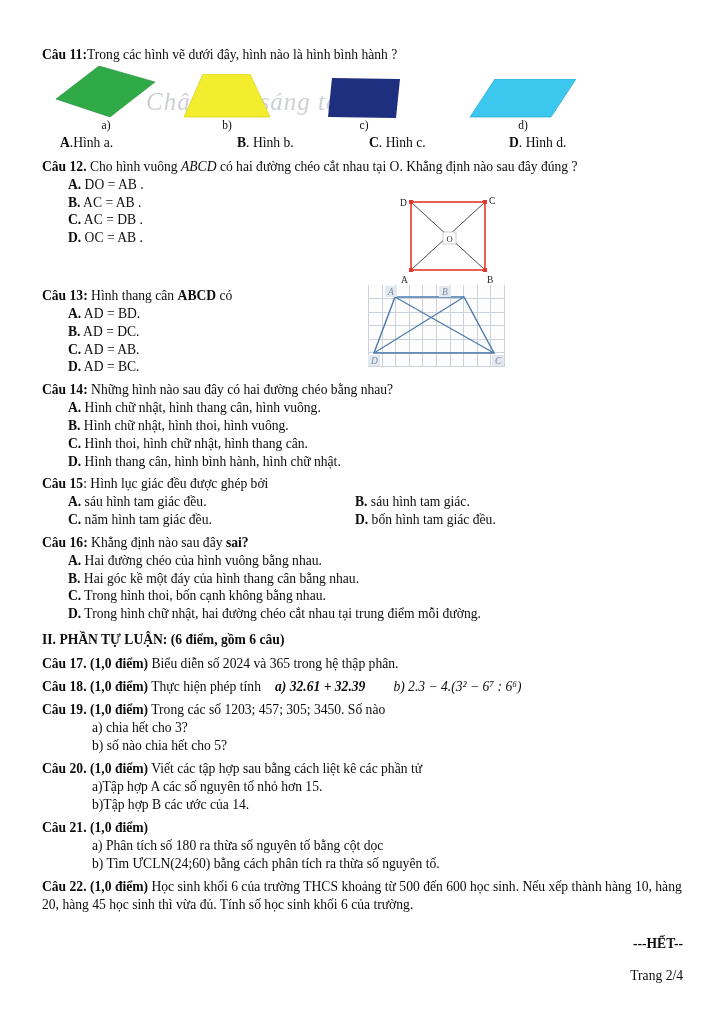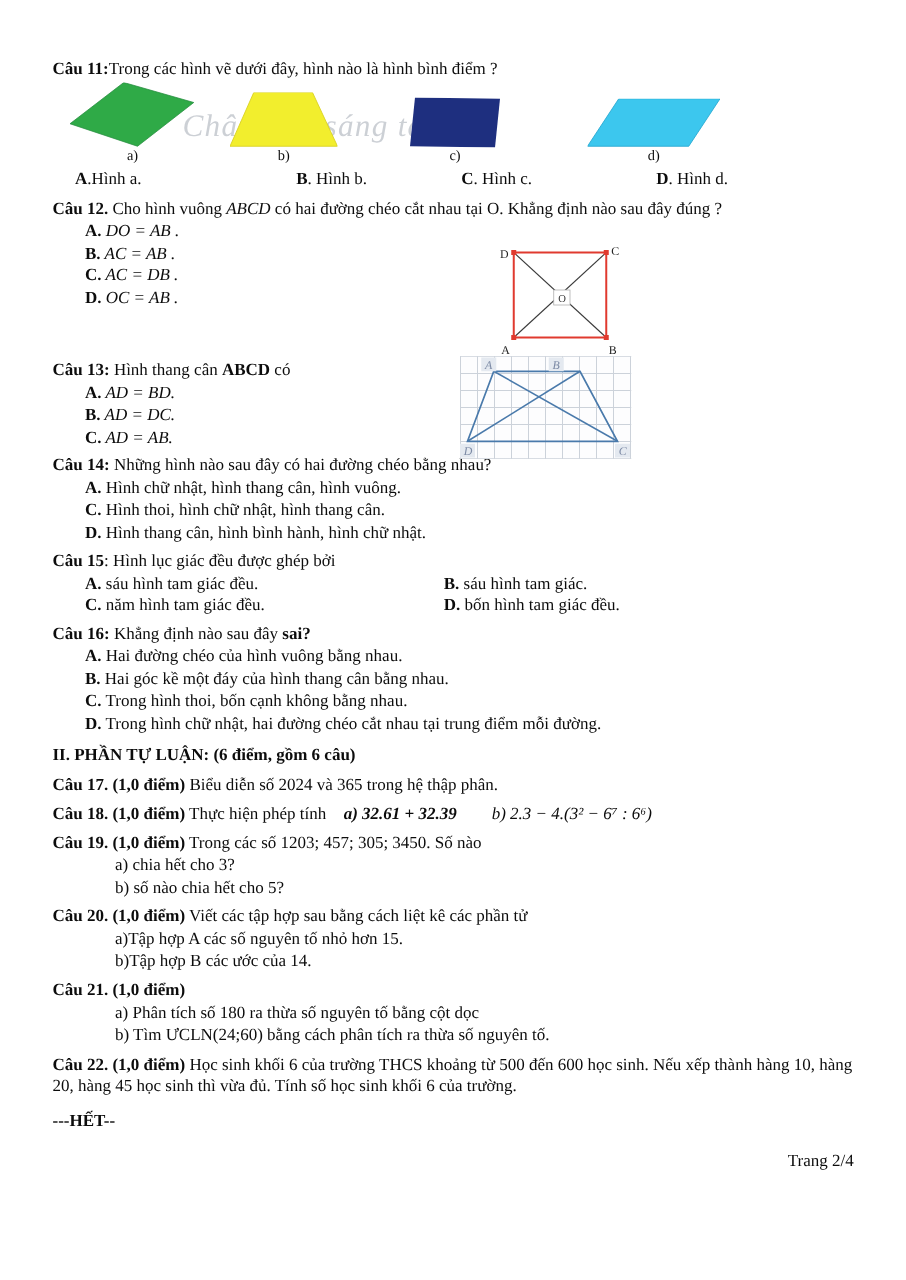--- a/index.html
+++ b/index.html
@@ -1,70 +1,70 @@
 <!DOCTYPE html>
 <html><head>
 <meta charset="utf-8">
 <style>
   * { margin:0; padding:0; box-sizing:border-box; }
   html, body { width:725px; height:1024px; background:#ffffff; }
   body { font-family:"Liberation Serif","DejaVu Serif",serif; font-size:13.6px; color:#0c0c0c; }
   .page { width:725px; height:1024px; padding:46px 42px 16px 42px; position:relative; overflow:hidden; }
   .line { line-height:1.32; }
   b { font-weight:bold; }
-  .math { font-style:italic; }
+  .math { }
   .mathname { font-style:italic; }
   .boldname { font-weight:bold; }
   .q { margin-bottom:5px; }
   .opts { padding-left:26px; }
   .opt { line-height:1.31; }
   .sub { padding-left:50px; line-height:1.33; }
   .qrel { position:relative; }
 
   
   .shapes-row { position:relative; display:flex; align-items:flex-end; height:62px; margin:6px 0 0 0; }
   .shape-cell { display:flex; flex-direction:column; align-items:center; position:relative; z-index:1; }
   .sc-a { margin-left:14px; } .sc-b { margin-left:28px; } .sc-c { margin-left:58px; } .sc-d { margin-left:70px; }
   .shape-label { font-size:11.5px; margin-top:1px; line-height:1.1; }
   .watermark { position:absolute; left:104px; top:18px; font-size:25px; font-style:italic;
                color:#a4aab4; opacity:.55; letter-spacing:1px; z-index:0; white-space:nowrap; }
   .answers-row { position:relative; height:18px; margin-top:3px; }
   .answers-row .ans { position:absolute; top:0; white-space:nowrap; }
-  .a1{left:18px} .a2{left:195px} .a3{left:327px} .a4{left:483px}
+  .a1{left:18px} .a2{left:195px} .a3{left:327px} .a4{left:467px}
 
   
   .fig12 { position:absolute; left:352px; top:34px; z-index:1; }
   .q12 { margin-bottom:40px; }
 
   
   .fig13 { position:absolute; left:326px; top:-2px; width:137px; height:82px; z-index:1;
            background-color:#fdfdfe;
            background-image:
              repeating-linear-gradient(0deg, #ccd2da 0, #ccd2da 1px, transparent 1px, transparent 13.6px),
              repeating-linear-gradient(90deg, #ccd2da 0, #ccd2da 1px, transparent 1px, transparent 13.6px); }
   .fig13 svg { position:absolute; left:0; top:0; }
 
   .q15grid { display:grid; grid-template-columns:287px auto; padding-left:26px; }
   .q15grid .opt { line-height:1.31; }
 
   .section-header { font-weight:bold; margin:9px 0 7px 0; }
   .q18line .formula { font-style:italic; }
   .q18line .fa { margin-left:14px;font-weight:bold; }
   .q18line .fb { margin-left:28px; }
-  .het { text-align:left; font-weight:bold; margin-top:11px; }
+  .het { text-align:right; font-weight:bold; margin-top:22px; }
   .footer { text-align:right; margin-top:16px; }
   svg text { font-family:"Liberation Serif","DejaVu Serif",serif; }
 </style>
 </head>
 <body>
 
 <div class="page">
 
   <section class="q">
-    <p class="line"><b>Câu 11:</b><span>Trong các hình vẽ dưới đây, hình nào là hình bình điểm ?</span></p>
+    <p class="line"><b>Câu 11:</b><span>Trong các hình vẽ dưới đây, hình nào là hình bình hành ?</span></p>
     <div class="shapes-row">
       <span class="watermark">Chân trời sáng tạo</span>
       <div class="shape-cell sc-a">
         <svg width="100" height="52" viewBox="0 0 100 52">
           <polygon points="0,33 43,0 99,16 54,51" stroke="#238b3c" stroke-width="0.6" fill="#2faa47"></polygon>
         </svg>
         <span class="shape-label">a)</span>
       </div>
       <div class="shape-cell sc-b">
         <svg width="86" height="44" viewBox="0 0 86 44">
@@ -119,20 +119,21 @@
       </svg>
     </div>
   </section>
 
   <section class="q qrel">
     <p class="line"><b>Câu 13:</b><span> Hình thang cân </span><b class="boldname">ABCD</b><span> có</span></p>
     <div class="opts">
       <p class="opt"><b>A.</b><span class="math"> AD = BD.</span></p>
       <p class="opt"><b>B.</b><span class="math"> AD = DC.</span></p>
       <p class="opt"><b>C.</b><span class="math"> AD = AB.</span></p>
+      <p class="opt"><b>D.</b><span class="math"> AD = BC.</span></p>
     </div>
     <div class="fig13">
       <svg width="137" height="82" viewBox="0 0 137 82">
         <polygon points="27,12 96,12 126,68 6,68" fill="none" stroke-width="1.4" stroke="#4a7aab"></polygon>
         <line x1="27" y1="12" x2="126" y2="68" stroke="#4a7aab" stroke-width="1.2"></line>
         <line x1="96" y1="12" x2="6" y2="68" stroke="#4a7aab" stroke-width="1.2"></line>
         <rect x="17" y="1" width="12" height="11" fill="#e4e9f0"></rect>
         <text x="20" y="10" font-size="9.5" font-style="italic" fill="#7c8aa5">A</text>
         <rect x="71" y="1" width="12" height="11" fill="#e4e9f0"></rect>
         <text x="74" y="10" font-size="9.5" font-style="italic" fill="#7c8aa5">B</text>
@@ -141,20 +142,21 @@
         <rect x="124" y="70" width="12" height="11" fill="#e4e9f0"></rect>
         <text x="127" y="79" font-size="9.5" font-style="italic" fill="#7c8aa5">C</text>
       </svg>
     </div>
   </section>
 
   <section class="q">
     <p class="line"><b>Câu 14:</b><span> Những hình nào sau đây có hai đường chéo bằng nhau?</span></p>
     <div class="opts">
       <p class="opt"><b>A.</b><span> Hình chữ nhật, hình thang cân, hình vuông.</span></p>
+      <p class="opt"><b>B.</b><span> Hình chữ nhật, hình thoi, hình vuông.</span></p>
       <p class="opt"><b>C.</b><span> Hình thoi, hình chữ nhật, hình thang cân.</span></p>
       <p class="opt"><b>D.</b><span> Hình thang cân, hình bình hành, hình chữ nhật.</span></p>
     </div>
   </section>
 
   <section class="q">
     <p class="line"><b>Câu 15</b><span>: Hình lục giác đều được ghép bởi</span></p>
     <div class="q15grid">
       <p class="opt"><b>A.</b><span> sáu hình tam giác đều.</span></p>
       <p class="opt"><b>B.</b><span> sáu hình tam giác.</span></p>

